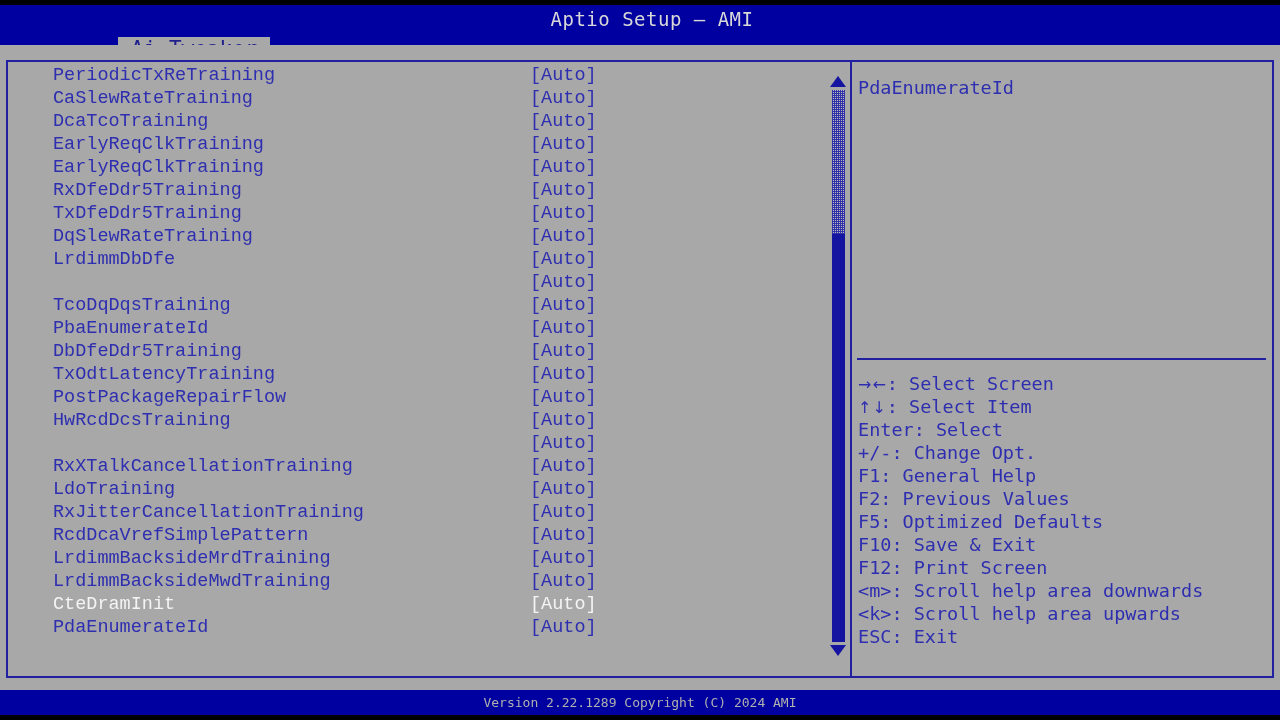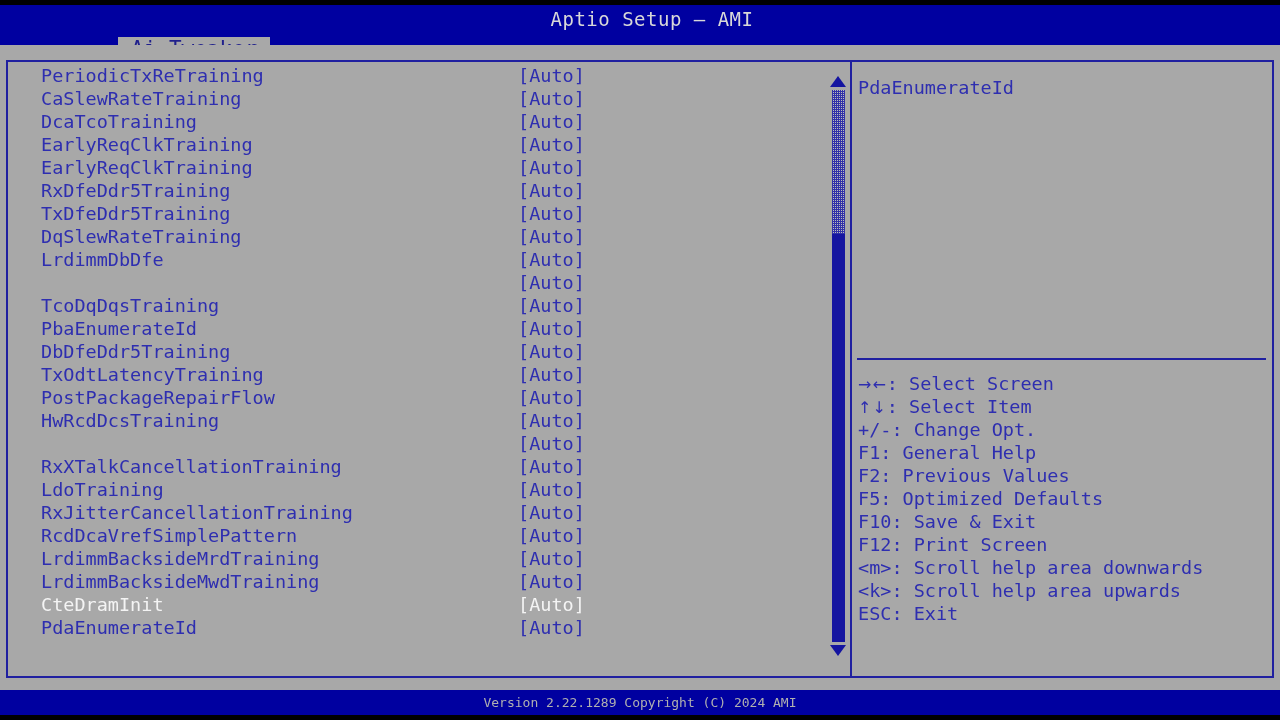--- a/index.html
+++ b/index.html
@@ -95,25 +95,26 @@
   #right-frame {
     left: 850px;
     top: 60px;
     width: 424px;
     height: 618px;
   }
 
   
   #settings-list {
     position: absolute;
-    left: 13px;
+    left: 25px;
     top: 64px;
     width: 818px;
     height: 604px;
     overflow: hidden;
+    font-family: Liberation Mono, monospace;
   }
   .row {
     position: relative;
     height: 23px;
     line-height: 23px;
     white-space: pre;
   }
   .row .label {
     position: absolute;
     left: 28px;
@@ -293,20 +294,21 @@
         <polygon points="9,14 17,3 1,3" fill="#1414a0"></polygon>
       </svg>
     </div>
   </div>
 
   <div id="help-title">PdaEnumerateId</div>
   <div id="help-divider"></div>
   <div id="help-keys">
       <div class="key-row"><span class="glyph">→←</span><span>: Select Screen</span></div>
       <div class="key-row"><span class="glyph">↑↓</span><span>: Select Item</span></div>
+      <div class="key-row"><span>Enter: Select</span></div>
       <div class="key-row"><span>+/-: Change Opt.</span></div>
       <div class="key-row"><span>F1: General Help</span></div>
       <div class="key-row"><span>F2: Previous Values</span></div>
       <div class="key-row"><span>F5: Optimized Defaults</span></div>
       <div class="key-row"><span>F10: Save &amp; Exit</span></div>
       <div class="key-row"><span>F12: Print Screen</span></div>
       <div class="key-row"><span>&lt;m&gt;: Scroll help area downwards</span></div>
       <div class="key-row"><span>&lt;k&gt;: Scroll help area upwards</span></div>
       <div class="key-row"><span>ESC: Exit</span></div>
     </div>

